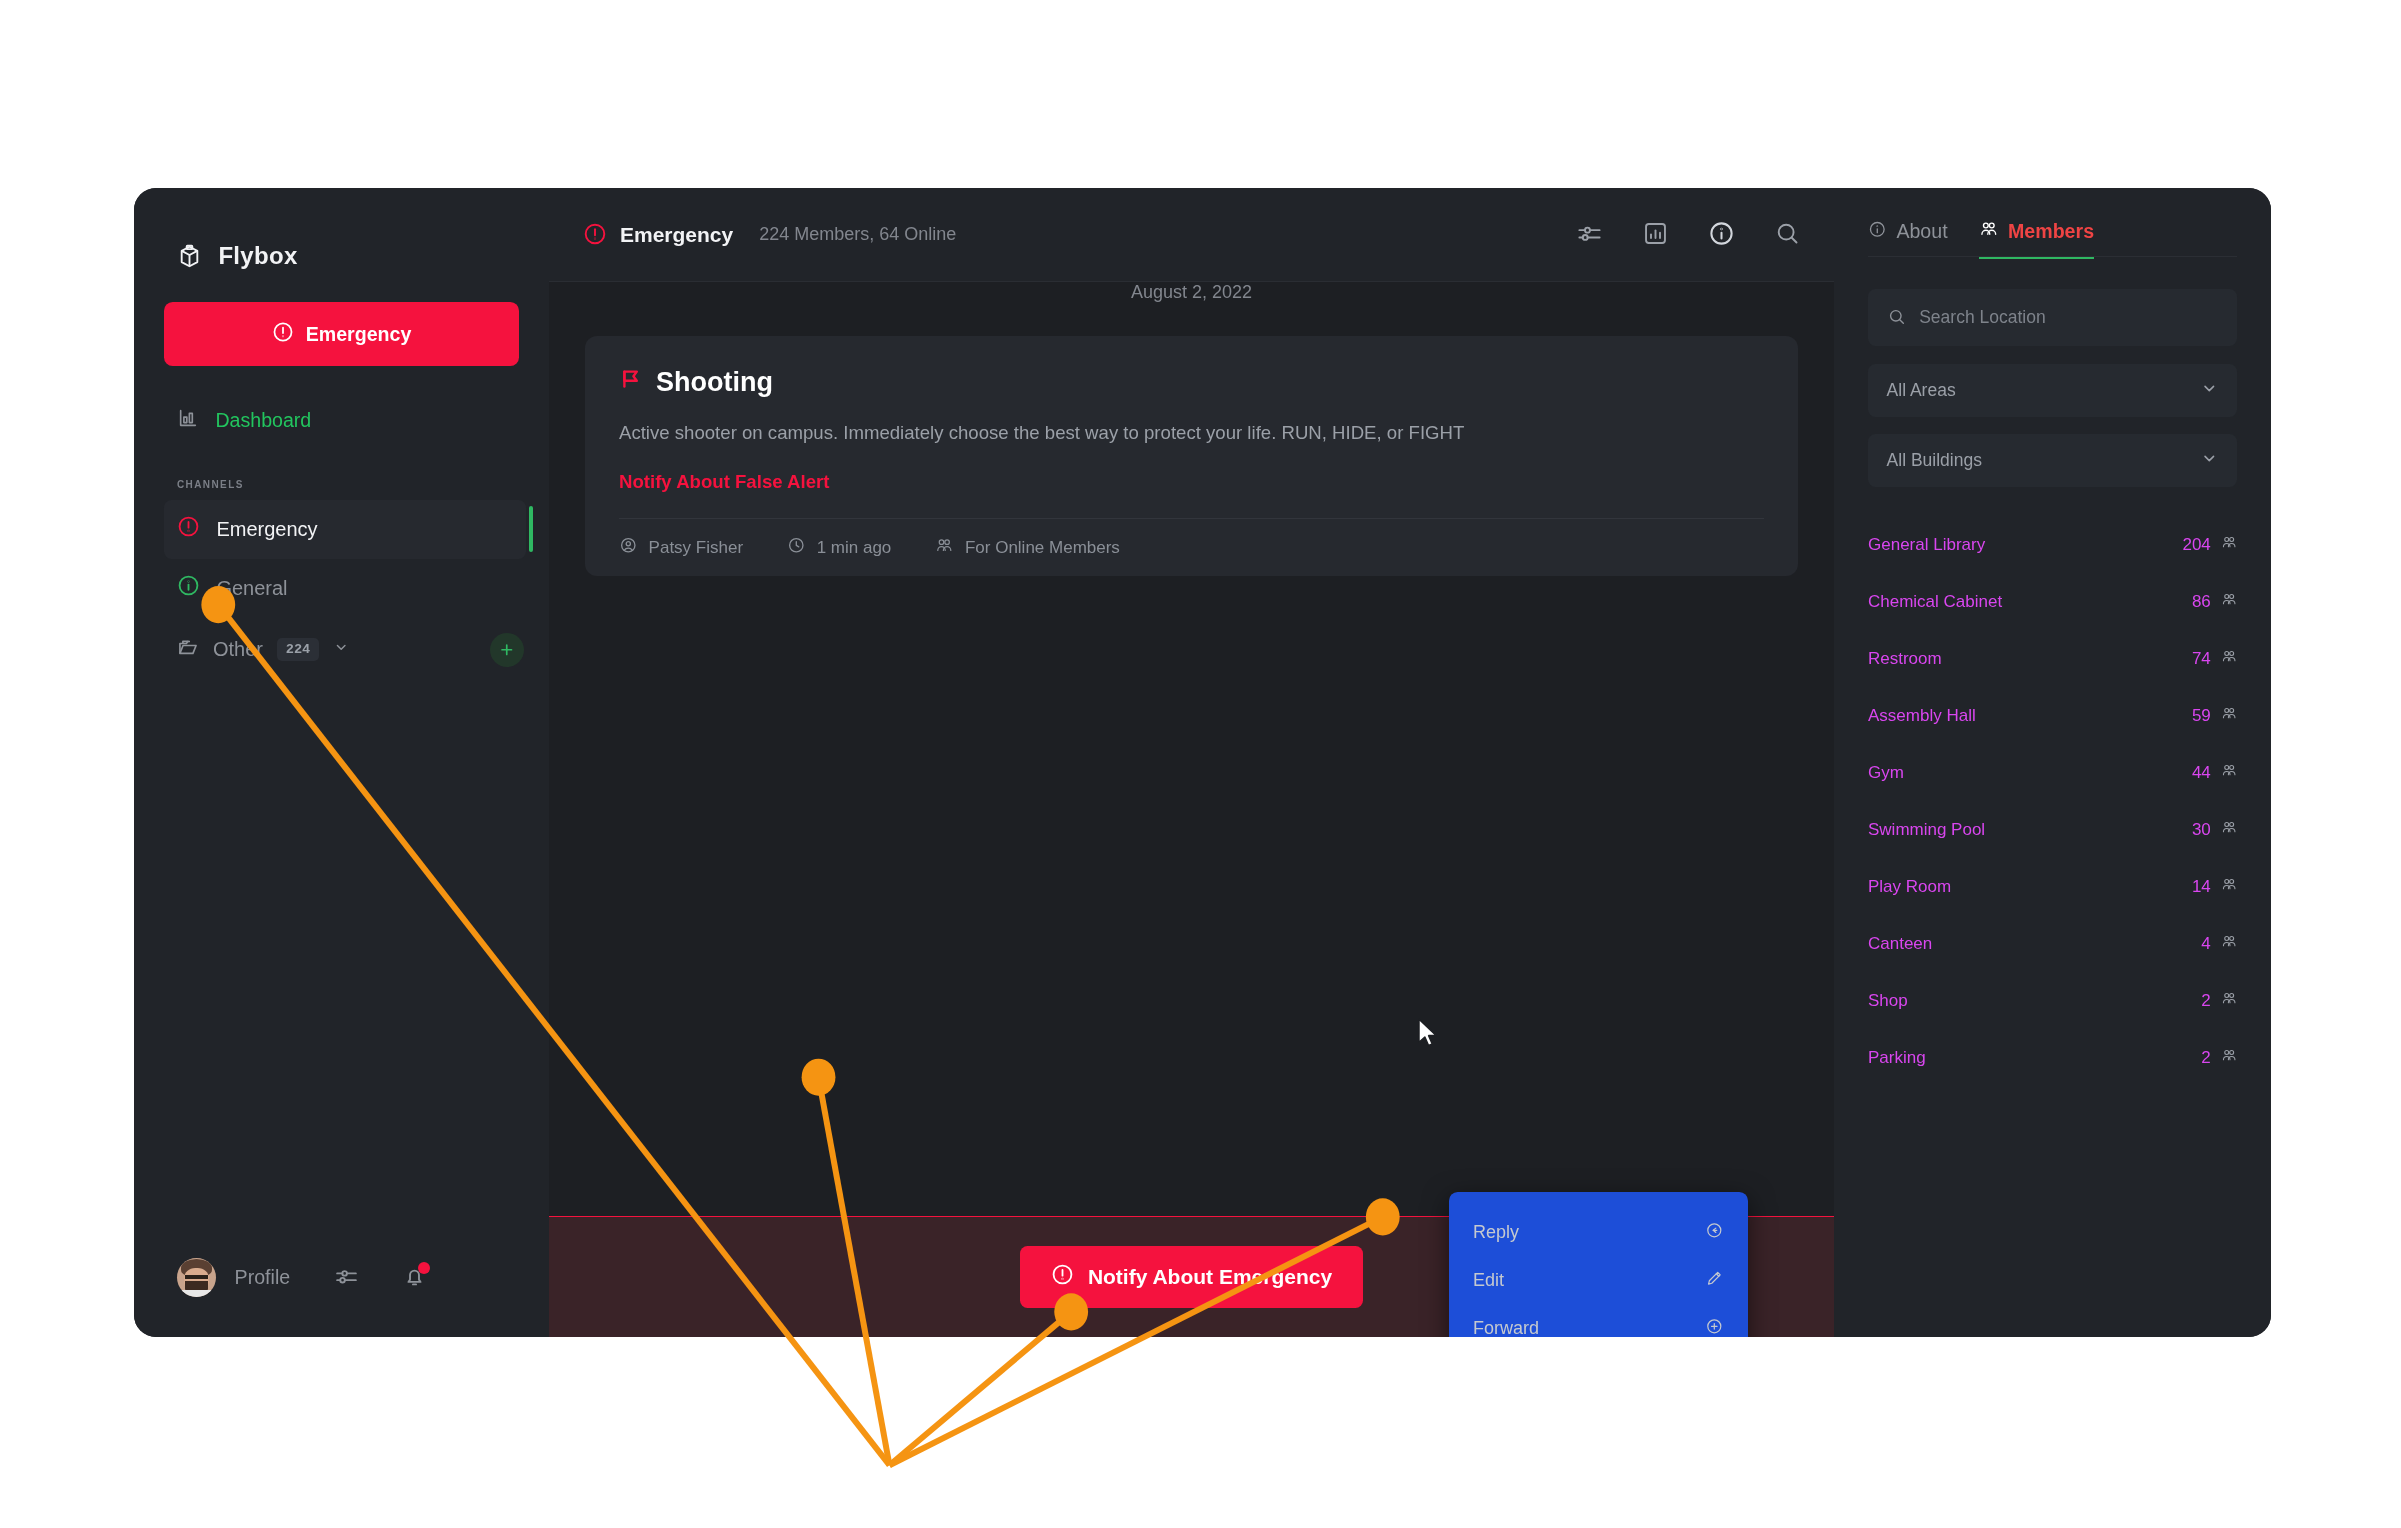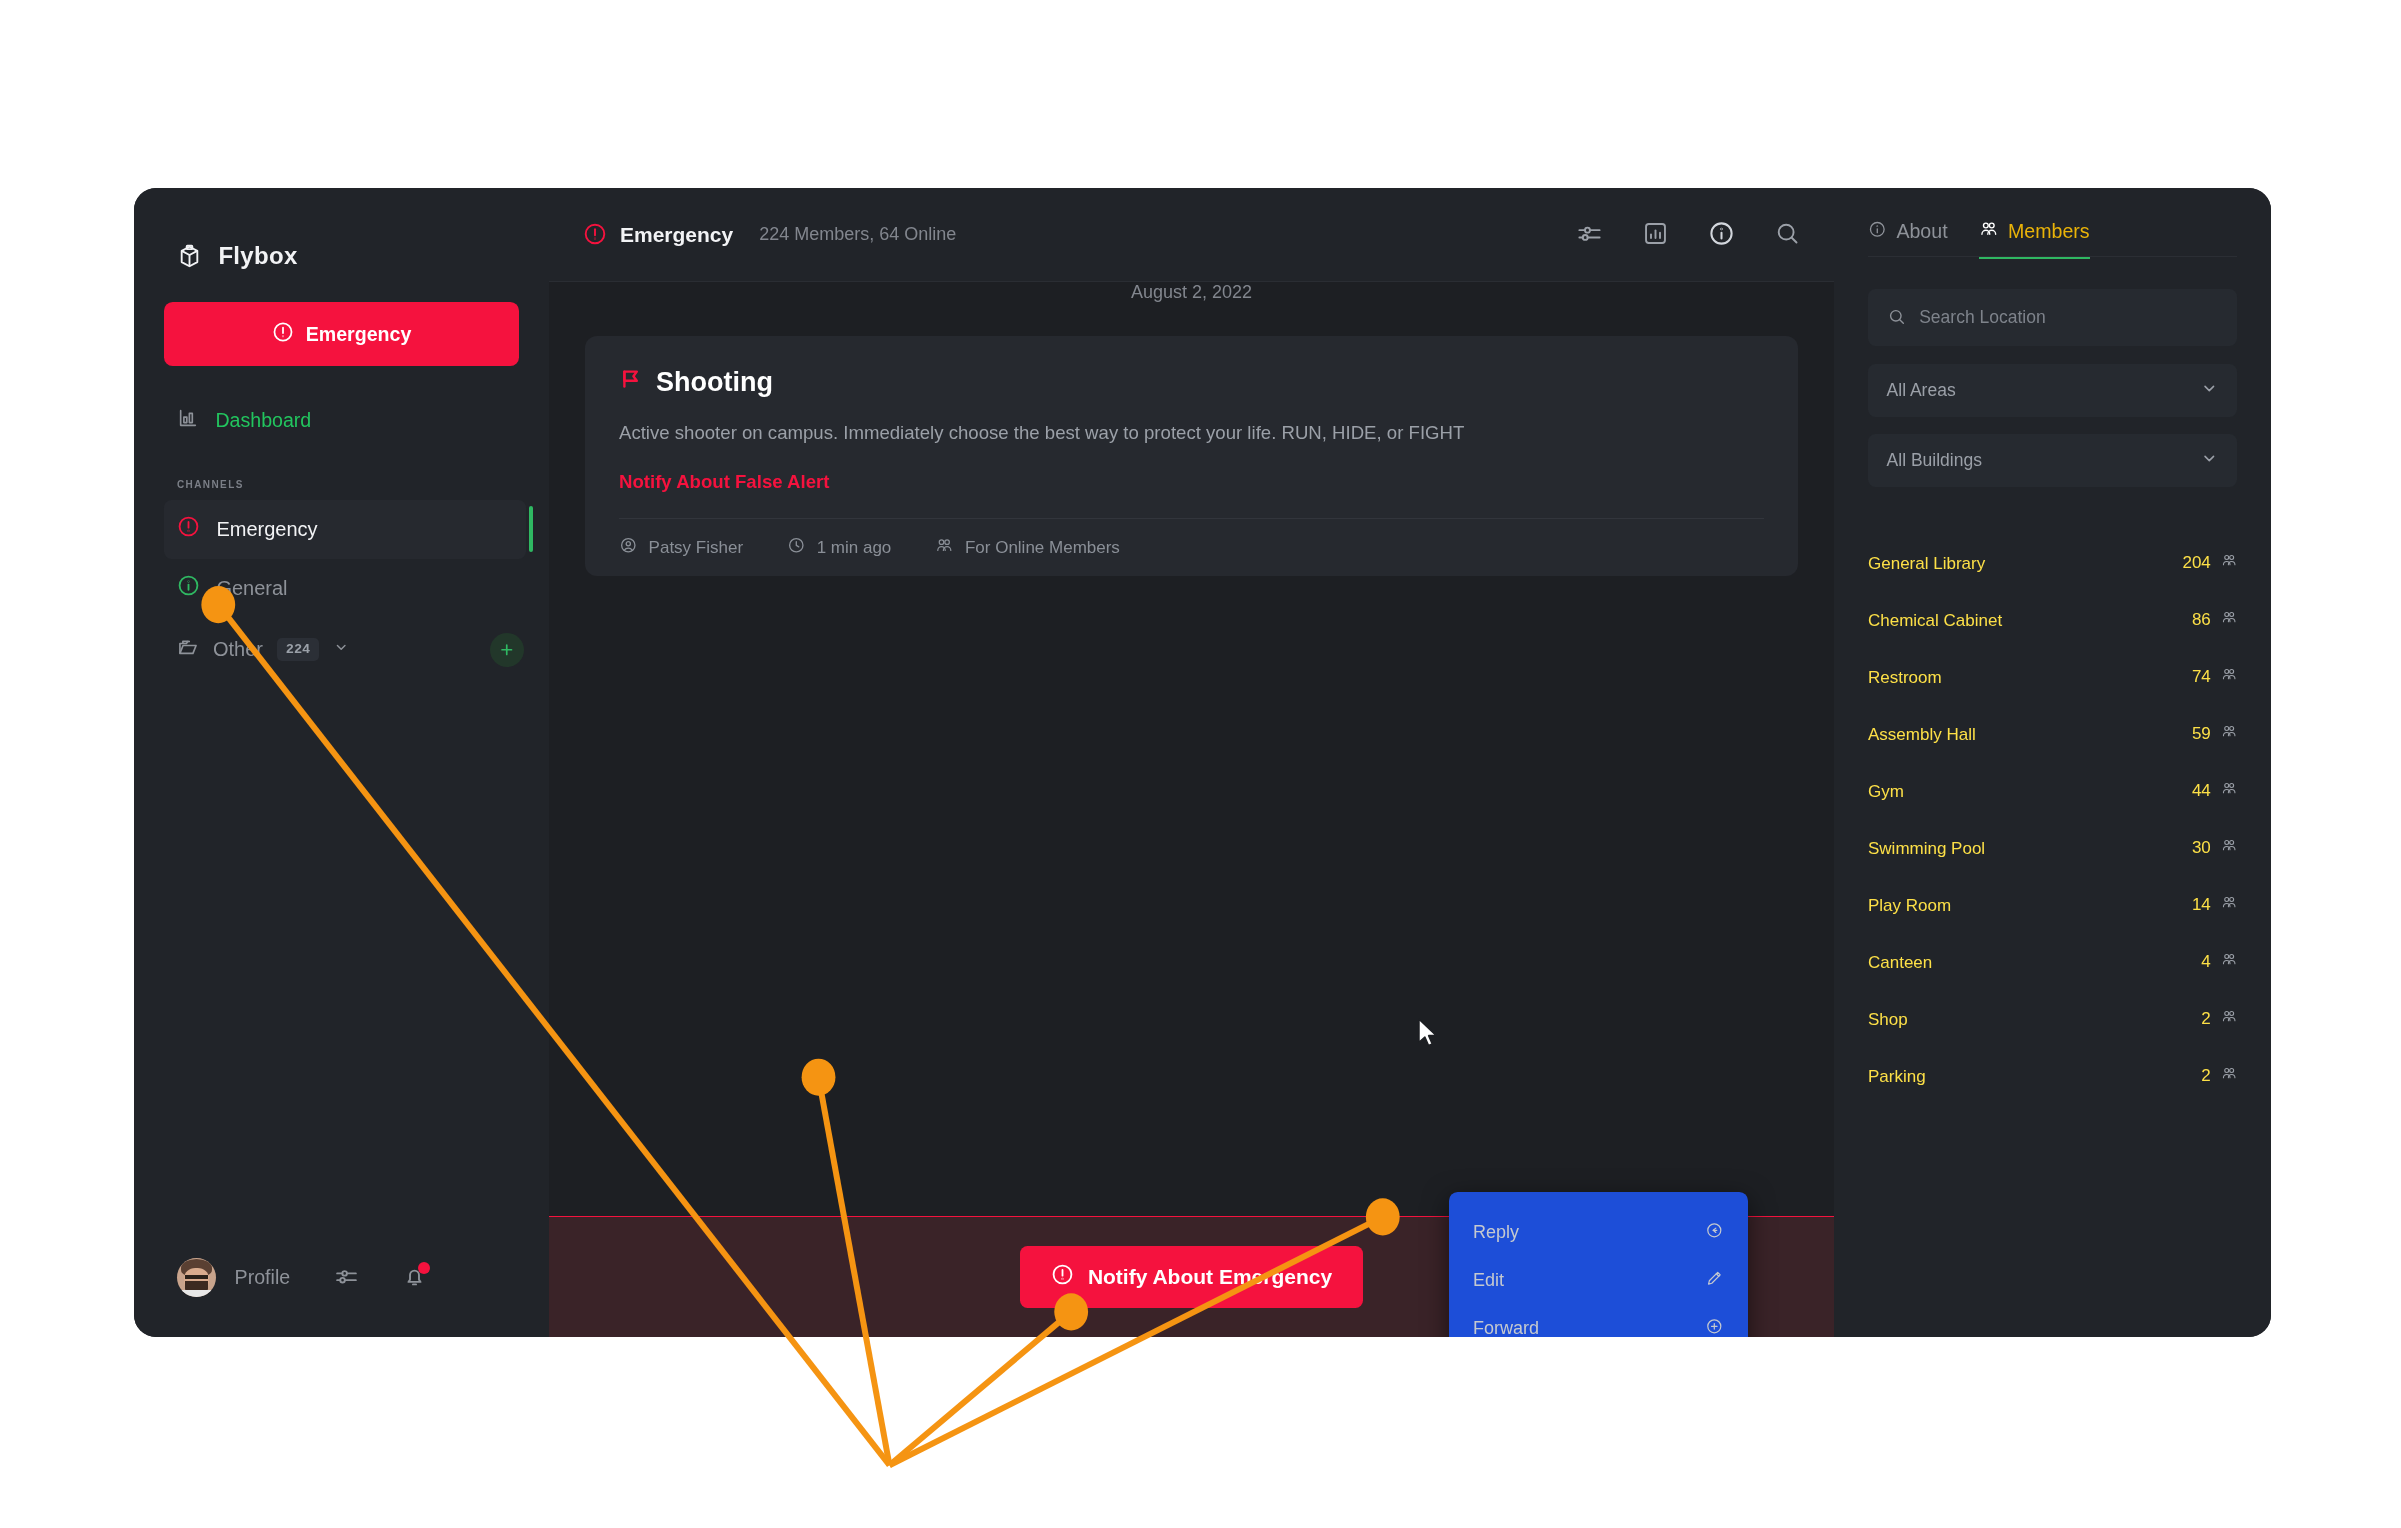--- a/index.html
+++ b/index.html
@@ -225,43 +225,43 @@
     display: flex; flex-direction: column;
   }
   .tabs { display: flex; gap: 31px; padding-top: 31px; }
   .tab {
     display: flex; align-items: center; gap: 9.8px;
     padding-bottom: 13px;
     color: #8e9299; font-size: 19.6px;
     border-bottom: 2.7px solid transparent;
     cursor: pointer;
   }
-  .tab.active { color: #eab308; font-weight: normal; border-bottom-color: #2fb862; }
+  .tab.active { color: #ef4444; font-weight: bold; border-bottom-color: #2fb862; }
   .tabs-rule { height: 1.1px; background: #2b2e34; margin-top: -2.7px; }
 
   .search-box {
     margin-top: 32px; height: 57px;
     background: #262a30; border-radius: 7.6px;
     display: flex; align-items: center; gap: 13px; padding: 0 18.6px;
     cursor: text;
   }
   .search-ph { color: #7e838b; font-size: 17.5px; }
   .select-box {
     margin-top: 17.5px; height: 53px;
     background: #262a30; border-radius: 7.6px;
     display: flex; align-items: center; padding: 0 18.6px;
     color: #9ba0a8; font-size: 17.5px;
     cursor: pointer;
   }
   .select-box .chev { margin-left: auto; }
   .loc-list { margin-top: 29.5px; }
   .loc-row {
-    display: flex; align-items: flex-end;
+    display: flex; align-items: center;
     height: 57px;
-    color: #fde047; font-size: 17px;
+    color: #d946ef; font-size: 17px;
     cursor: pointer;
   }
   .loc-right { margin-left: auto; display: flex; align-items: center; gap: 9.8px; }
   .loc-count { font-size: 17px; }
 
   
   #annotations { position: absolute; left: 0; top: 0; width: 2401px; height: 1528px; pointer-events: none; z-index: 60; }
 </style>
 </head>
 <body>

